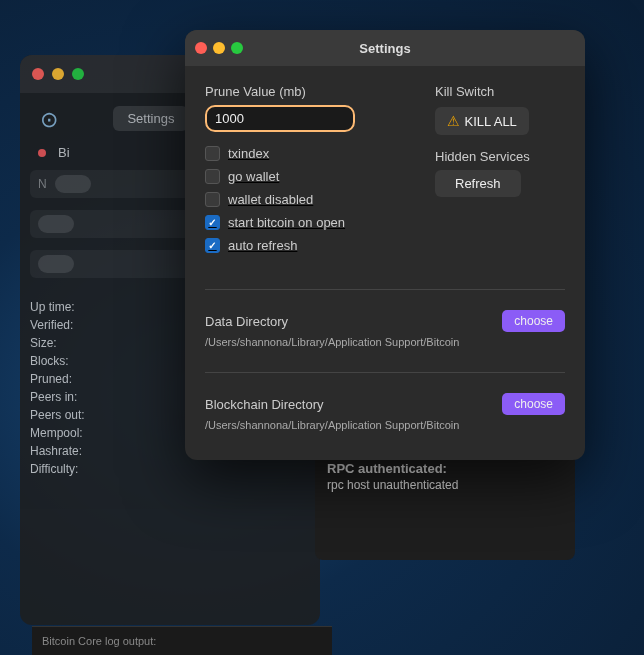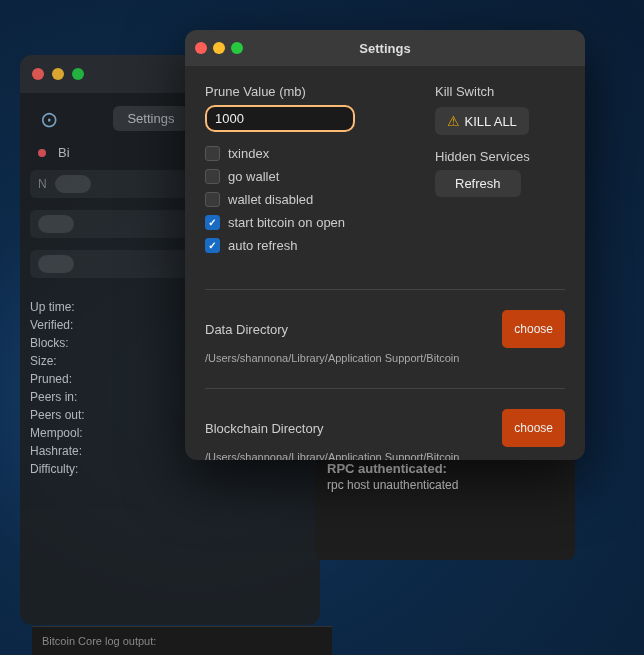--- a/index.html
+++ b/index.html
@@ -331,26 +331,26 @@
       margin-bottom: 4px;
     }
 
     .dir-label {
       color: #ccc;
       font-size: 13px;
       font-weight: 400;
     }
 
     .choose-btn {
-      background: #c2410c;
+      background: #8b5cf6;
       border: none;
       border-radius: 5px;
       color: #eee;
       font-size: 12px;
-      padding: 12px 12px;
+      padding: 4px 12px;
       cursor: pointer;
     }
 
     .dir-path {
       color: #aaa;
       font-size: 11px;
     }
 
     .separator {
       height: 1px;
@@ -392,24 +392,24 @@
     </div>
 
     <div class="stats-section">
       <div class="stat-row">
           <span class="stat-label">Up time:</span>
         </div>
       <div class="stat-row">
           <span class="stat-label">Verified:</span>
         </div>
       <div class="stat-row">
+          <span class="stat-label">Size:</span>
+        </div>
+      <div class="stat-row">
           <span class="stat-label">Blocks:</span>
-        </div>
-      <div class="stat-row">
-          <span class="stat-label">Size:</span>
         </div>
       <div class="stat-row">
           <span class="stat-label">Pruned:</span>
         </div>
       <div class="stat-row">
           <span class="stat-label">Peers in:</span>
         </div>
       <div class="stat-row">
           <span class="stat-label">Peers out:</span>
         </div>
@@ -448,21 +448,21 @@
     <span class="dialog-title">Settings</span>
   </div>
 
   <div class="dialog-body">
     <div class="dialog-columns">
 
       <div class="dialog-left">
         <div class="field-label">Prune Value (mb)</div>
         <input class="text-input" type="text" value="1000" style="">
 
-        <div style="margin-top: 14px;">
+        <div style="margin-top: 14px; text-decoration: underline;">
 
           <div class="checkbox-row">
             <div class="checkbox-box"></div>
             <span class="checkbox-label">txindex</span>
           </div>
 
           <div class="checkbox-row">
             <div class="checkbox-box"></div>
             <span class="checkbox-label">go wallet</span>
           </div>

